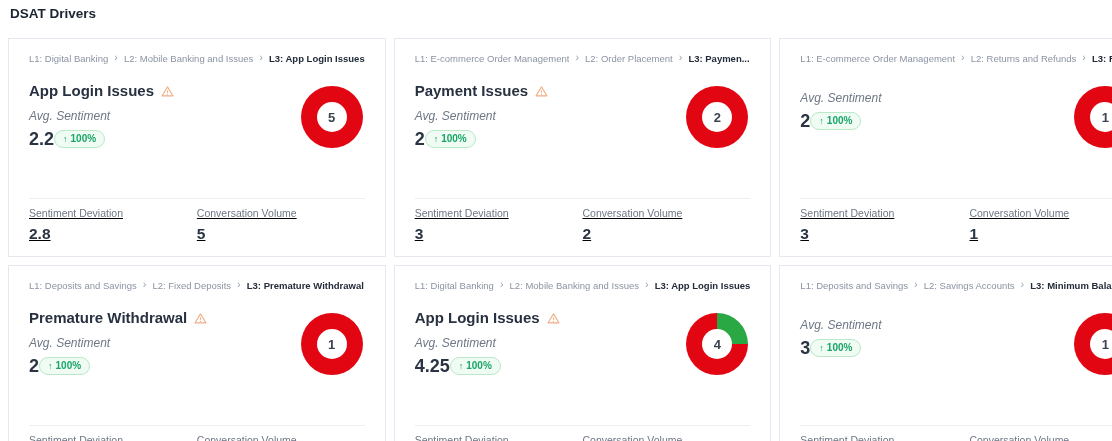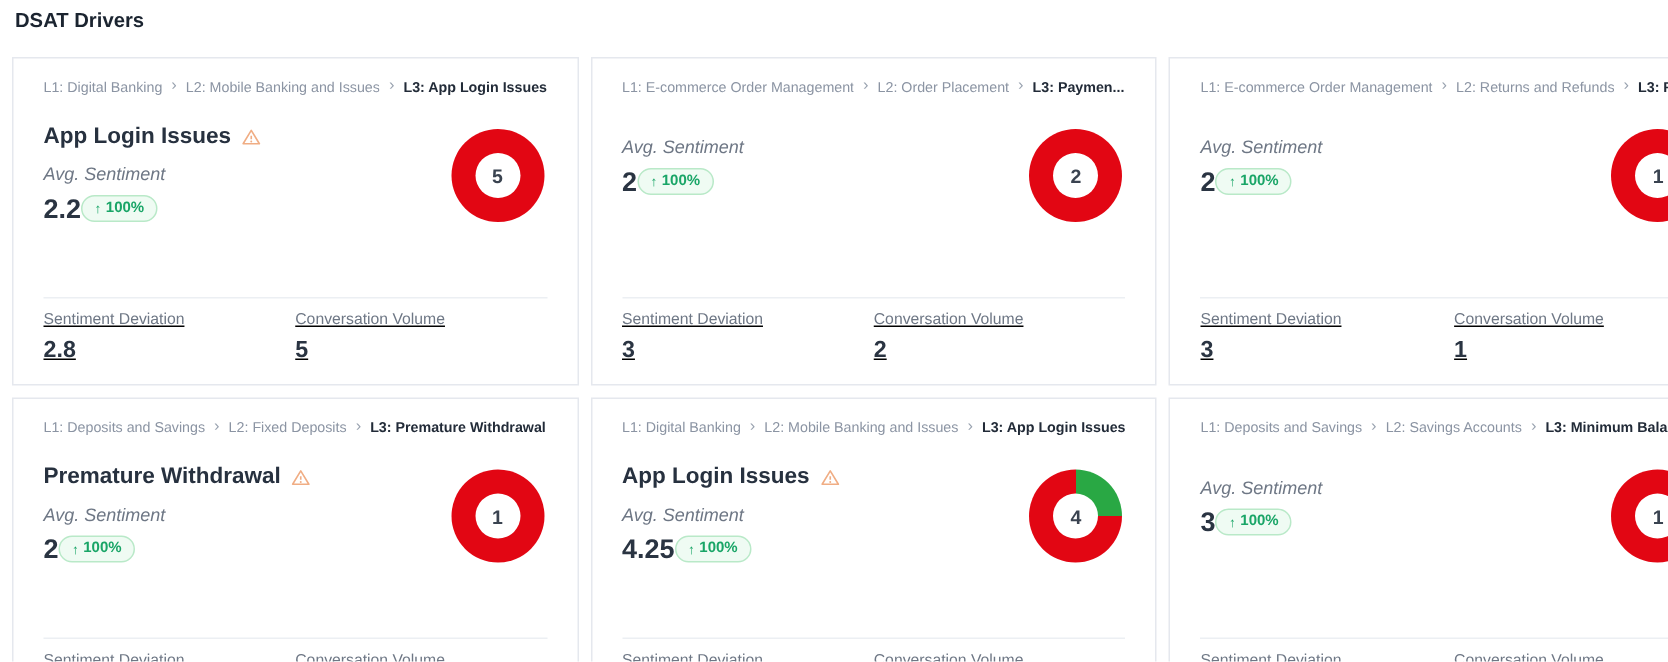--- a/index.html
+++ b/index.html
@@ -87,20 +87,30 @@
     <div class="card">
       <div class="breadcrumb">
         <span class="bc">L1: E-commerce Order Management</span>
         <span class="sep">›</span>
         <span class="bc">L2: Order Placement</span>
         <span class="sep">›</span>
         <span class="bc bc-active">L3: Paymen...</span>
       </div>
       <div class="main">
         <div class="left">
+          <div class="title-row">
+            <span class="title">Payment Issues</span>
+            <span class="warn-icon">
+                <svg width="13" height="13" viewBox="0 0 24 24">
+                  <path d="M12 3.5 L22 20 H2 Z" fill="none" stroke="#f0ad84" stroke-width="2" stroke-linejoin="round"></path>
+                  <line x1="12" y1="10" x2="12" y2="14.5" stroke="#f0ad84" stroke-width="2"></line>
+                  <circle cx="12" cy="17.3" r="1.2" fill="#f0ad84"></circle>
+                </svg>
+              </span>
+          </div>
           <div class="metric-label">Avg. Sentiment</div>
           <div class="value-row">
             <span class="metric-value">2</span>
             <span class="badge">
                 <span class="arrow">↑</span>
                 <span>100%</span>
               </span>
           </div>
         </div>
         <div class="donut" style="background: conic-gradient(rgb(41, 168, 68) 0%, rgb(41, 168, 68) 0%, rgb(226, 6, 19) 0%, rgb(226, 6, 19) 100%);">

